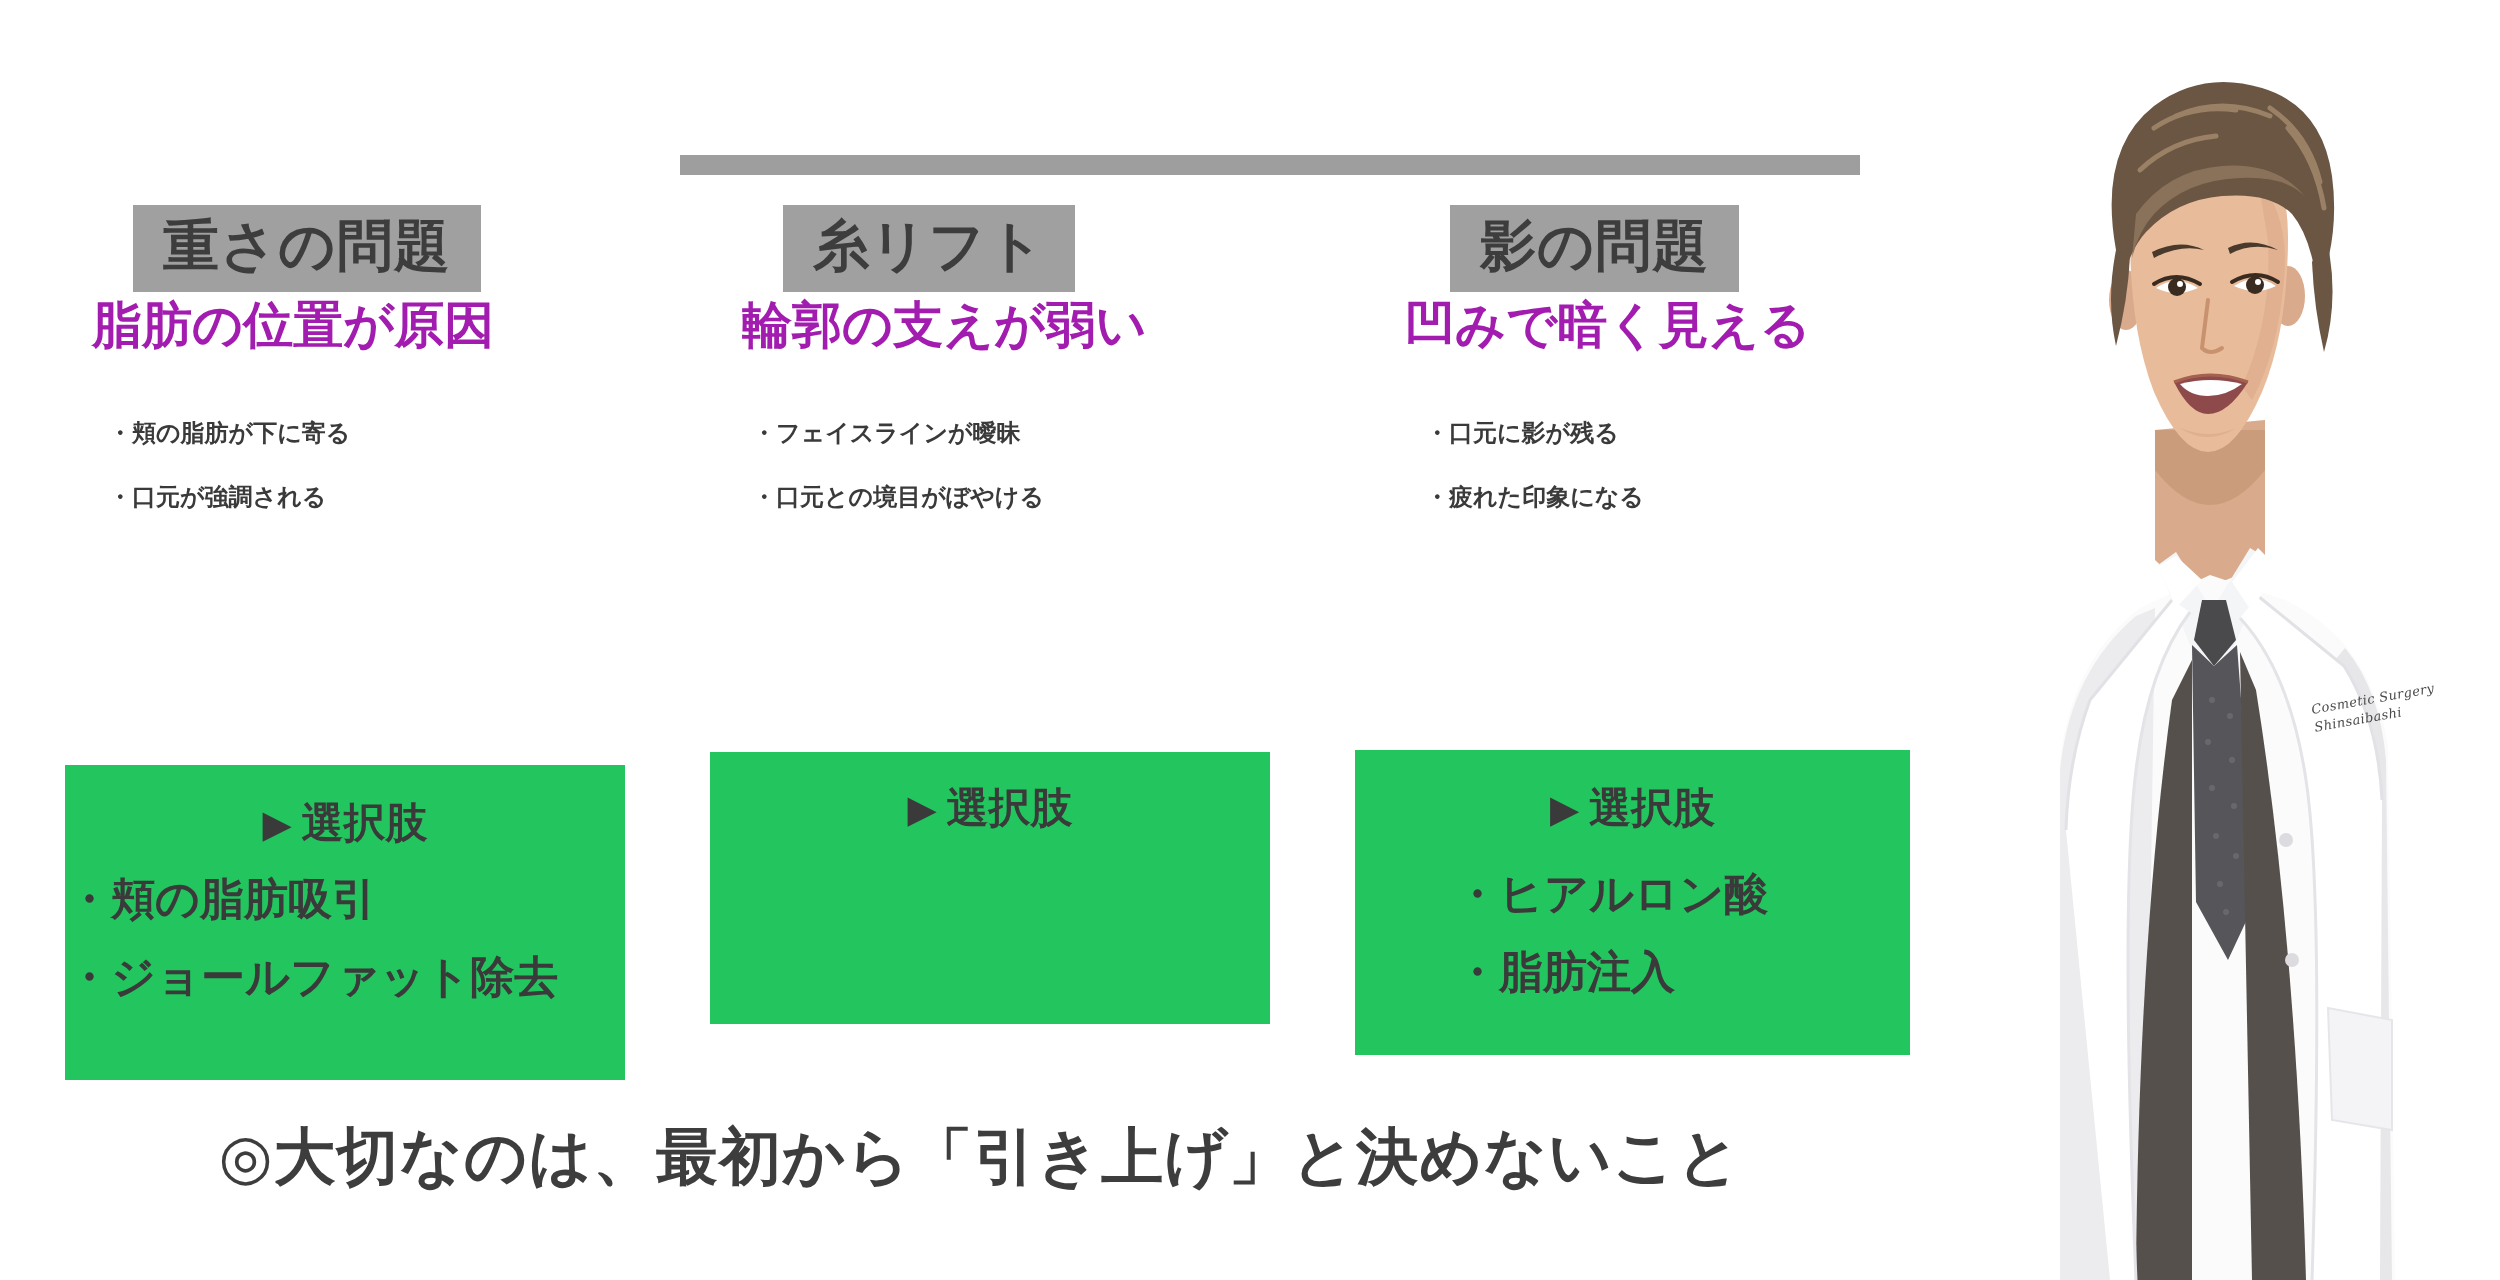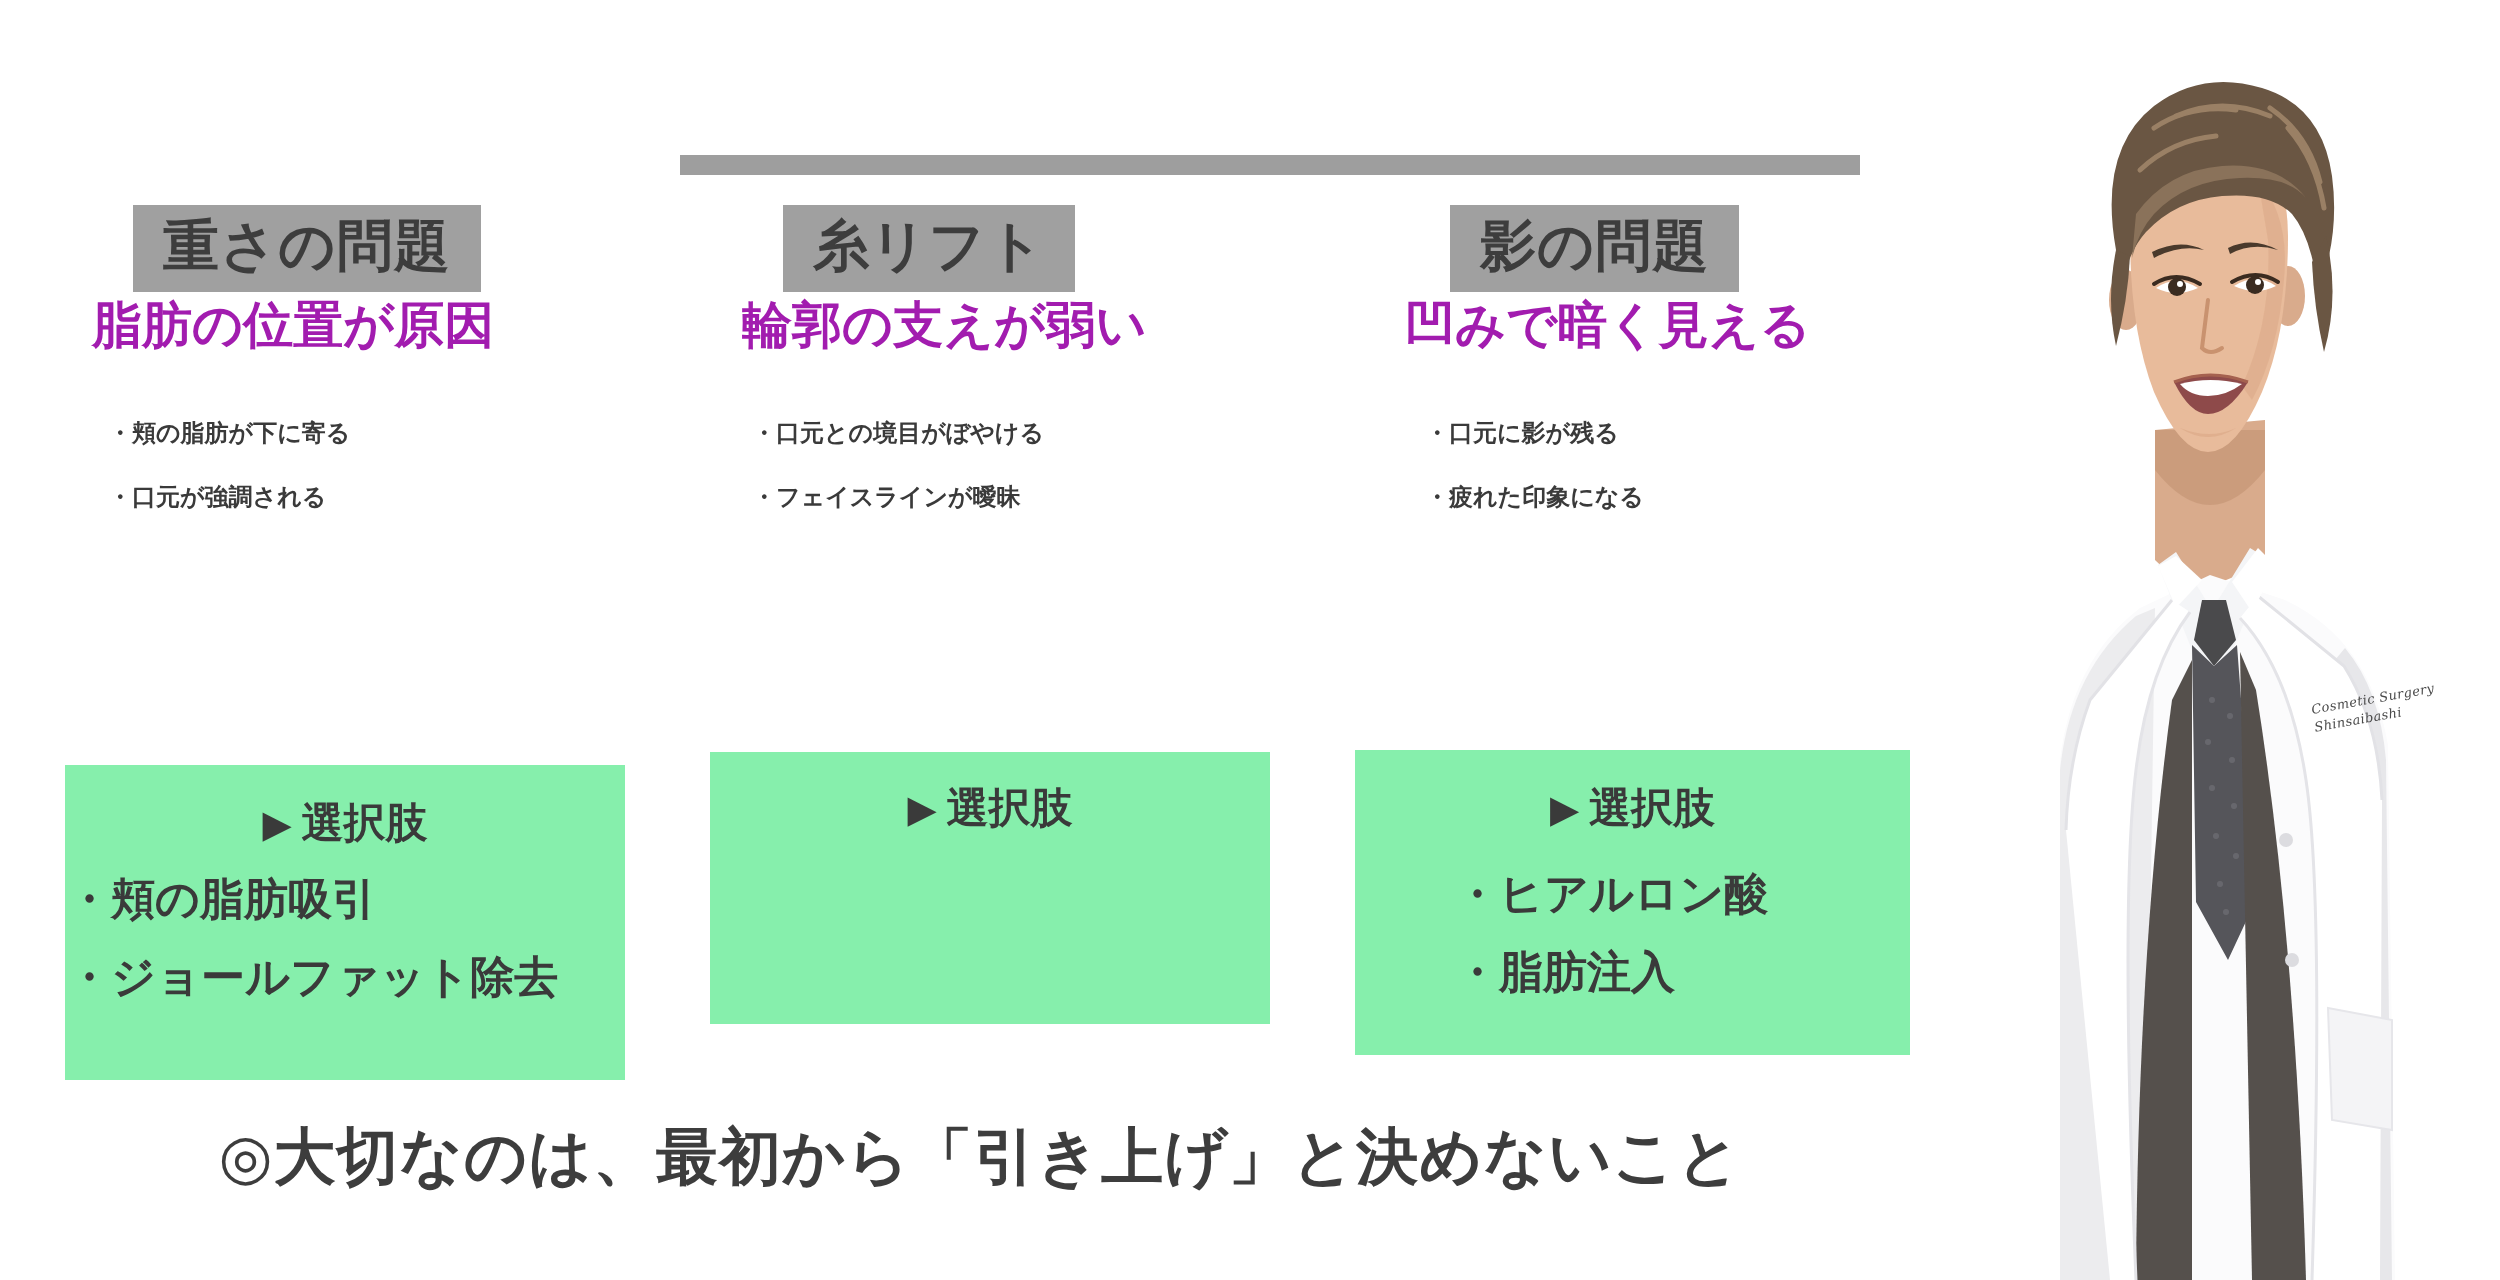--- a/index.html
+++ b/index.html
@@ -100,21 +100,21 @@
     white-space: nowrap;
     margin-bottom: 40px;
   }
   .col-1 .bullets { padding-left: 68px; }
   .col-2 .bullets { padding-left: 62px; }
   .col-3 .bullets { padding-left: 105px; }
 
   
   .optbox {
     position: absolute;
-    background: #86efac;
+    background: #22c55e;
     color: #3a3a3a;
   }
   .optbox-1 { left: 65px;   top: 765px;  width: 560px; height: 315px; }
   .optbox-2 { left: 710px;  top: 752px;  width: 560px; height: 272px; }
   .optbox-3 { left: 1355px; top: 750px;  width: 555px; height: 305px; }
 
   .opt-title {
     text-align: center;
     font-size: 42px;
     font-weight: bold;
@@ -193,22 +193,22 @@
         <div class="b">・口元が強調される</div>
       </div>
     </div>
 
     <div class="col col-2">
       <div class="col-head-row">
         <span class="col-head">糸リフト</span>
       </div>
       <div class="col-sub">輪郭の支えが弱い</div>
       <div class="bullets">
+        <div class="b">・フェイスラインが曖昧</div>
         <div class="b">・口元との境目がぼやける</div>
-        <div class="b">・フェイスラインが曖昧</div>
       </div>
     </div>
 
     <div class="col col-3">
       <div class="col-head-row">
         <span class="col-head">影の問題</span>
       </div>
       <div class="col-sub">凹みで暗く見える</div>
       <div class="bullets">
         <div class="b">・口元に影が残る</div>

